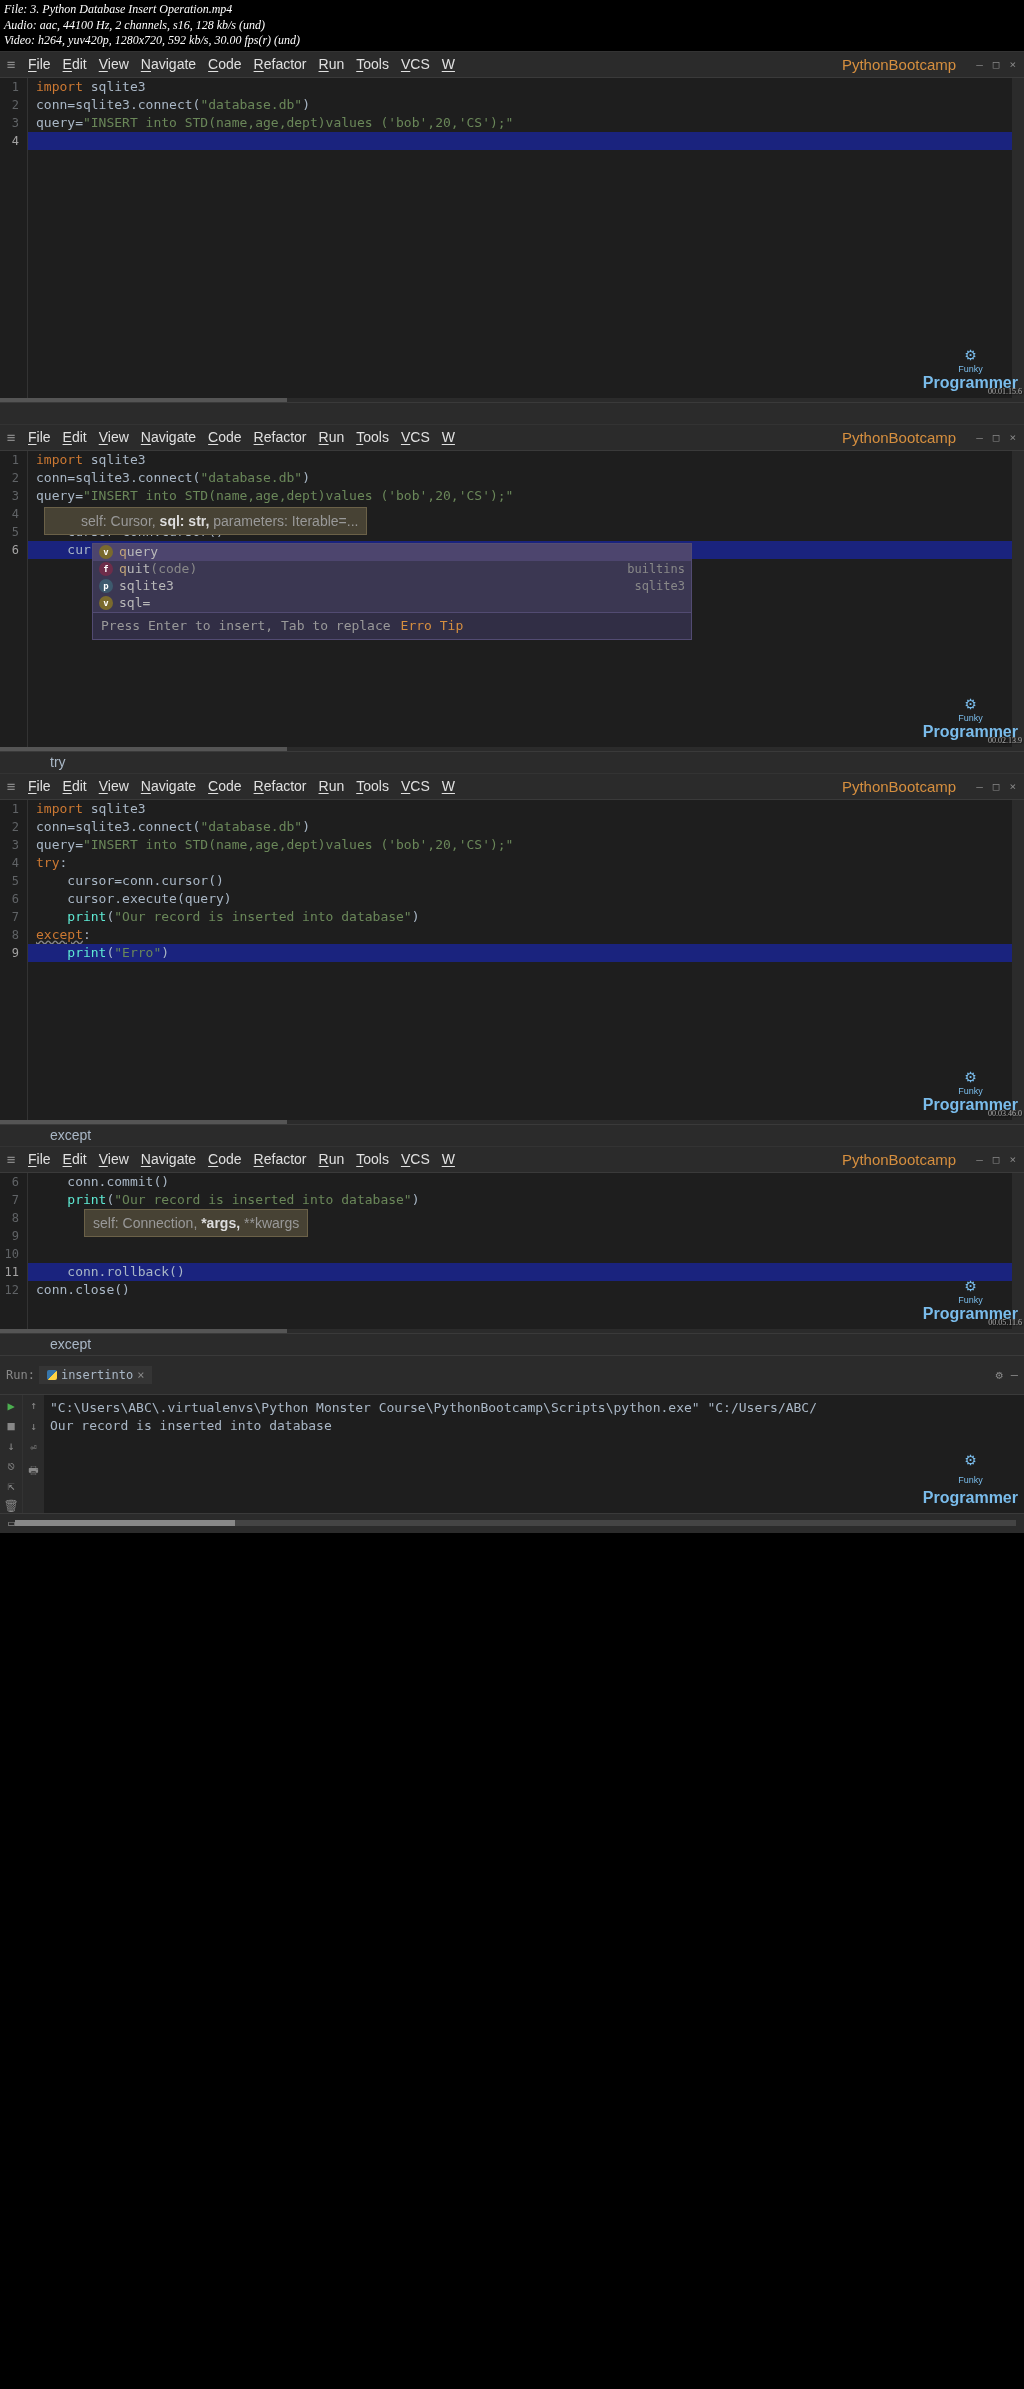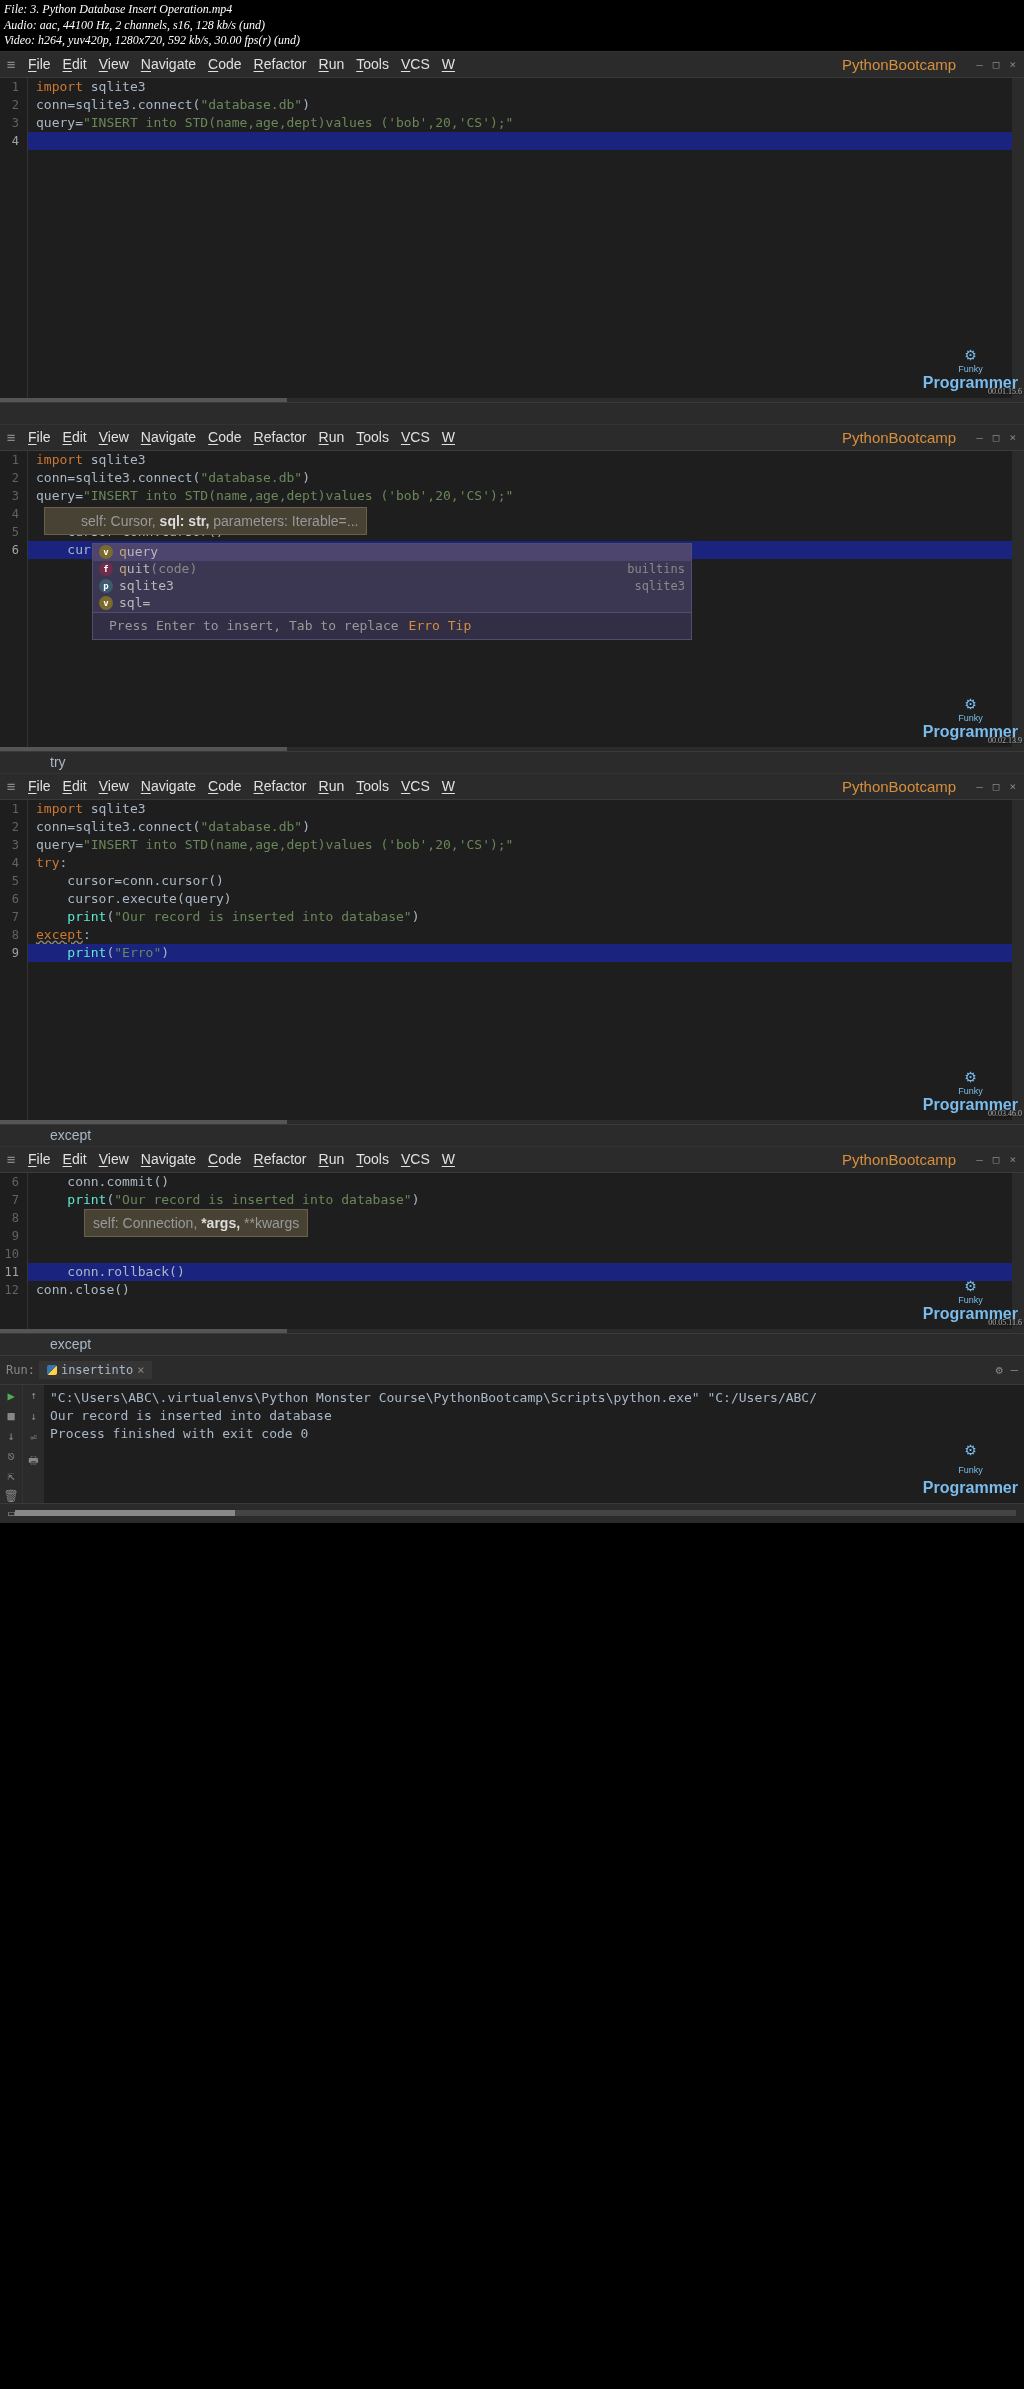--- a/index.html
+++ b/index.html
@@ -167,21 +167,21 @@
   .completion .ico.v { background: #7a6a2d; color: #fff; }
   .completion .ico.f { background: #6e2d4a; color: #fff; }
   .completion .ico.m { background: #3d5a6e; color: #fff; }
   .completion .txt { color: #b9b9b9; }
   .completion .txt .match { color: #c0a378; }
   .completion .txt .paren { color: #888; }
   .completion .rt { margin-left: auto; color: #888; font-size: 12px; }
   .completion .footer {
     background: #312e45;
     border-top: 1px solid #524b72;
-    padding: 4px 16px;
+    padding: 4px 8px;
     color: #999;
     font-size: 13px;
     display: flex;
     gap: 10px;
   }
   .completion .footer .link { color: #d68f3f; }
   .breadcrumb {
     height: 22px;
     background: #2b2b2b;
     border-top: 1px solid #3a3a3a;
@@ -192,21 +192,21 @@
     font-size: 14px;
     font-family: Arial, sans-serif;
   }
   .right-gutter {
     width: 12px;
     background: #2b2b2b;
     position: relative;
     flex-shrink: 0;
   }
   .run-panel-header {
-    height: 30px;
+    height: 40px;
     background: #2b2b2b;
     border-top: 1px solid #3a3a3a;
     border-bottom: 1px solid #3a3a3a;
     display: flex;
     align-items: center;
     padding: 0 6px;
     font-size: 12px;
   }
   .run-panel-header .label { color: #888; }
   .run-panel-header .tab {
@@ -550,21 +550,21 @@
           <span class="ico ">⎋</span>
           <span class="ico ">⇱</span>
           <span class="ico ">🗑</span>
         </div>
         <div class="run-sidebar2">
           <span>↑</span>
           <span>↓</span>
           <span>⏎</span>
           <span>🖶</span>
         </div>
-        <div class="run-output"><div>"C:\Users\ABC\.virtualenvs\Python Monster Course\PythonBootcamp\Scripts\python.exe" "C:/Users/ABC/</div><div>Our record is inserted into database</div><div></div><div>Process finished with exit code 0</div><div class="watermark"><span style="font-size:14px">⚙</span><br><span style="font-size:9px">Funky</span><span class="big">Programmer</span></div></div>
+        <div class="run-output"><div>"C:\Users\ABC\.virtualenvs\Python Monster Course\PythonBootcamp\Scripts\python.exe" "C:/Users/ABC/</div><div>Our record is inserted into database</div><div></div><div class="watermark"><span style="font-size:14px">⚙</span><br><span style="font-size:9px">Funky</span><span class="big">Programmer</span></div></div>
       </div>
       <div class="status-bar">
         <span style="color: rgb(136, 136, 136);">▭</span>
         <div class="prog">
           <div class="fill"></div>
         </div>
       </div>
     </div>
   </div>
 

